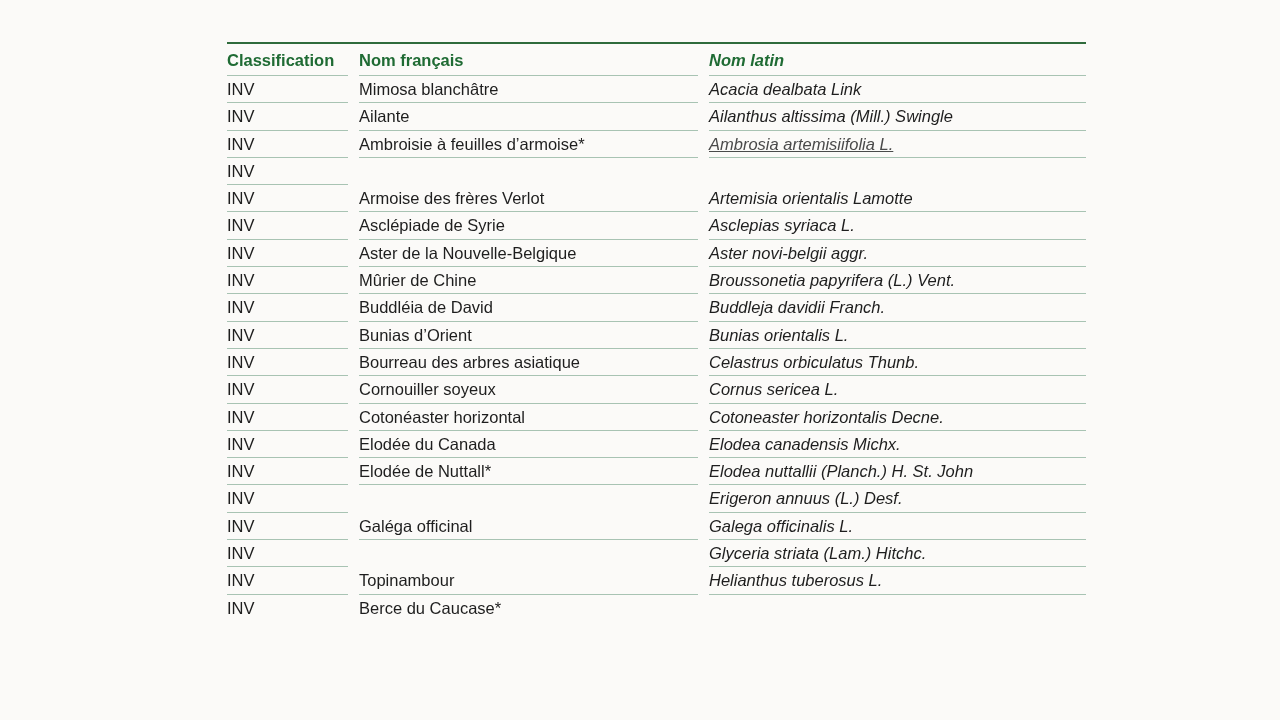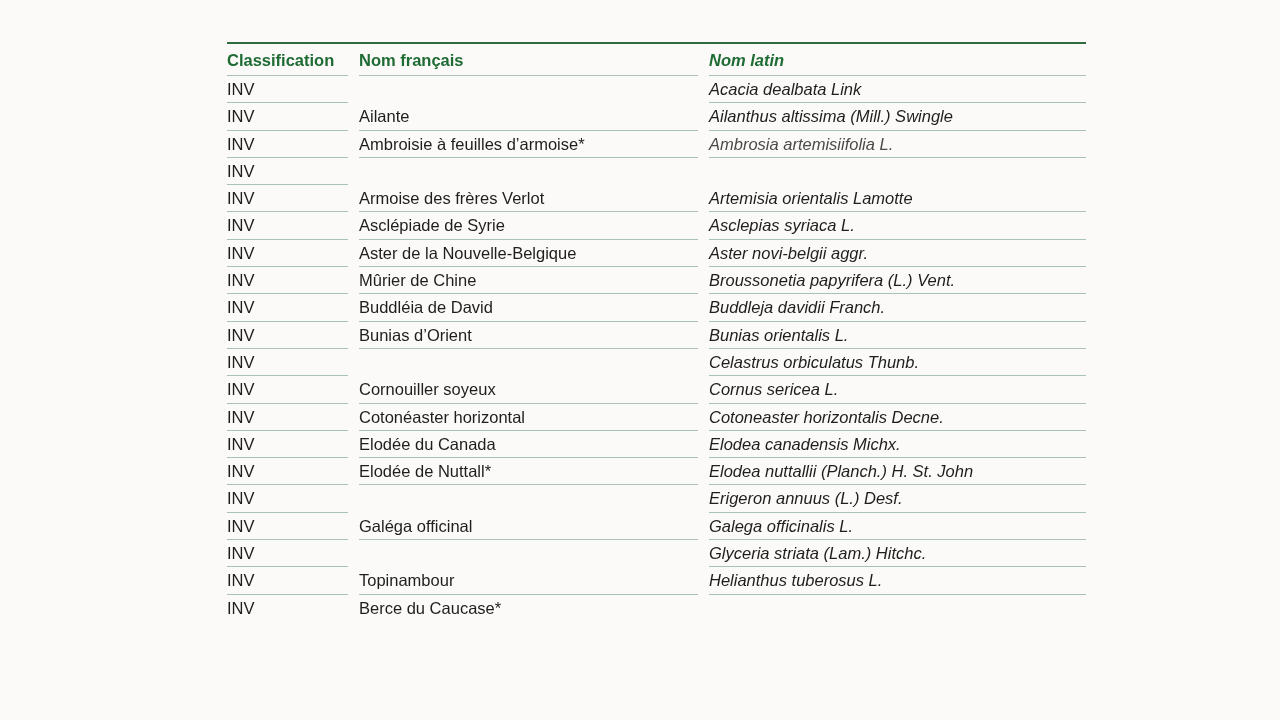--- a/index.html
+++ b/index.html
@@ -47,37 +47,38 @@
     .c2 { left: 132px; width: 339px; }
     .c3 { left: 482px; width: 377px; font-style: italic; }
     .header-row { height: 32px; }
     .header-row .cell {
       line-height: 33px;
       color: #1f6b34;
       font-weight: bold;
       font-size: 16.5px;
     }
     .header-row .c3 { }
-    .latin-muted { color: #4a4a4a; }
+    .latin-muted { color: #4a4a4a; text-decoration: underline; }
   </style>
 </head>
 <body>
 
 <div class="table-wrap">
   <div class="top-rule"></div>
 
   <div class="row header-row">
     <div class="cell c1">Classification</div>
     <div class="cell c2">Nom français</div>
     <div class="cell c3">Nom latin</div>
   </div>
 
   <div id="rows">
       <div class="row">
         <div class="cell c1">INV</div>
+        <div class="cell c2">Mimosa blanchâtre</div>
         <div class="cell c3">Acacia dealbata Link</div>
       </div>
       <div class="row">
         <div class="cell c1">INV</div>
         <div class="cell c2">Ailante</div>
         <div class="cell c3">Ailanthus altissima (Mill.) Swingle</div>
       </div>
       <div class="row">
         <div class="cell c1">INV</div>
         <div class="cell c2">Ambroisie à feuilles d’armoise*</div>
@@ -111,20 +112,21 @@
         <div class="cell c2">Buddléia de David</div>
         <div class="cell c3">Buddleja davidii Franch.</div>
       </div>
       <div class="row">
         <div class="cell c1">INV</div>
         <div class="cell c2">Bunias d’Orient</div>
         <div class="cell c3">Bunias orientalis L.</div>
       </div>
       <div class="row">
         <div class="cell c1">INV</div>
+        <div class="cell c2">Bourreau des arbres asiatique</div>
         <div class="cell c3">Celastrus orbiculatus Thunb.</div>
       </div>
       <div class="row">
         <div class="cell c1">INV</div>
         <div class="cell c2">Cornouiller soyeux</div>
         <div class="cell c3">Cornus sericea L.</div>
       </div>
       <div class="row">
         <div class="cell c1">INV</div>
         <div class="cell c2">Cotonéaster horizontal</div>

